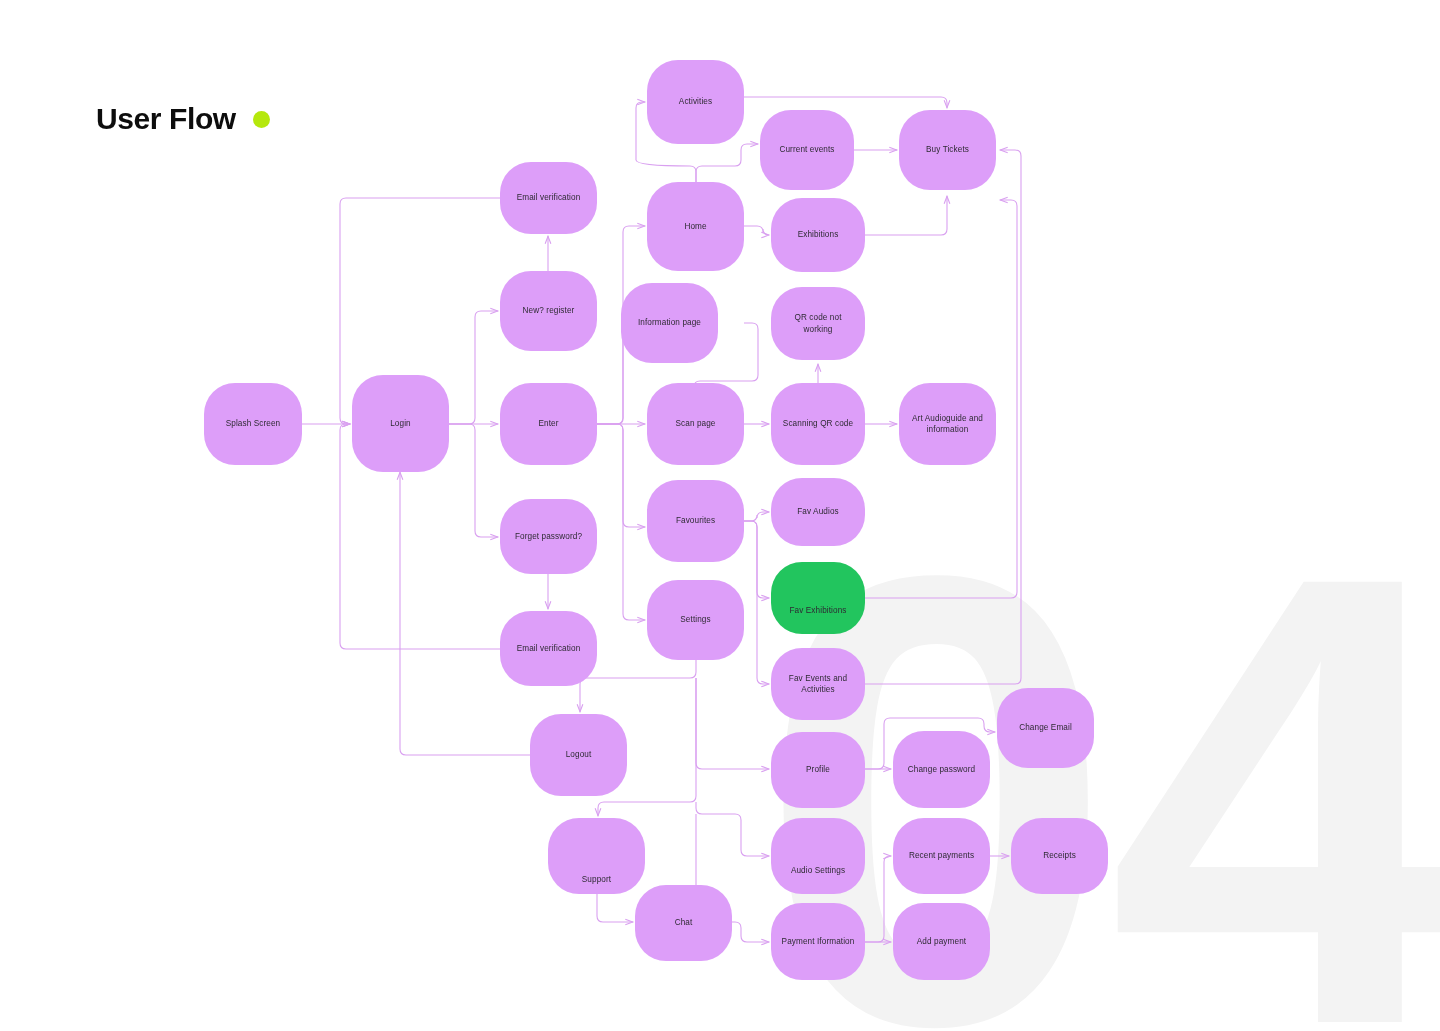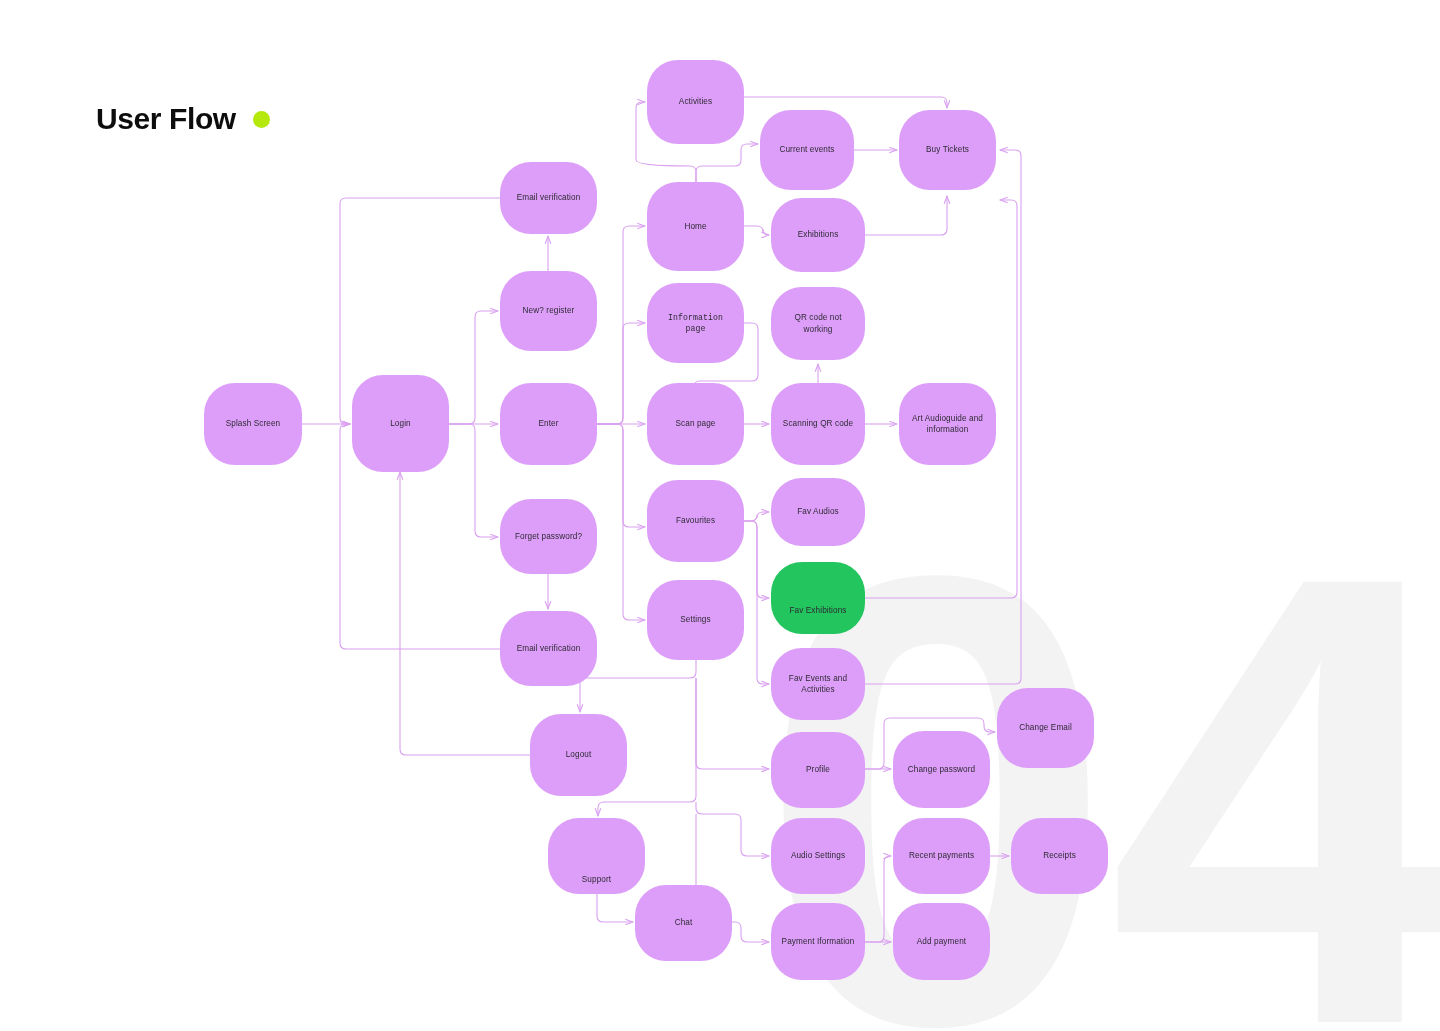--- a/index.html
+++ b/index.html
@@ -178,21 +178,21 @@
       </div>
       <div class="node" style="left: 500px; top: 611px; width: 97px; height: 75px; background: rgb(221, 158, 249);">
         <span style="color: rgb(46, 42, 51);">Email verification</span>
       </div>
       <div class="node" style="left: 647px; top: 60px; width: 97px; height: 84px; background: rgb(221, 158, 249);">
         <span style="color: rgb(46, 42, 51);">Activities</span>
       </div>
       <div class="node" style="left: 647px; top: 182px; width: 97px; height: 89px; background: rgb(221, 158, 249);">
         <span style="color: rgb(46, 42, 51);">Home</span>
       </div>
-      <div class="node" style="left: 647px; top: 283px; width: 97px; height: 80px; background: rgb(221, 158, 249); font-family: Liberation Mono, monospace;">
+      <div class="node" style="left: 621px; top: 283px; width: 97px; height: 80px; background: rgb(221, 158, 249);">
         <span style="color: rgb(46, 42, 51);">Information page</span>
       </div>
       <div class="node" style="left: 647px; top: 383px; width: 97px; height: 82px; background: rgb(221, 158, 249);">
         <span style="color: rgb(46, 42, 51);">Scan page</span>
       </div>
       <div class="node" style="left: 647px; top: 480px; width: 97px; height: 82px; background: rgb(221, 158, 249);">
         <span style="color: rgb(46, 42, 51);">Favourites</span>
       </div>
       <div class="node" style="left: 647px; top: 580px; width: 97px; height: 80px; background: rgb(221, 158, 249);">
         <span style="color: rgb(46, 42, 51);">Settings</span>
@@ -214,21 +214,21 @@
       </div>
       <div class="node" style="left: 771px; top: 562px; width: 94px; height: 72px; background: #22c55e; align-items: flex-end;">
         <span style="color: rgb(46, 42, 51);">Fav Exhibitions</span>
       </div>
       <div class="node" style="left: 771px; top: 648px; width: 94px; height: 72px; background: rgb(221, 158, 249);">
         <span style="color: rgb(46, 42, 51);">Fav Events and Activities</span>
       </div>
       <div class="node" style="left: 771px; top: 732px; width: 94px; height: 76px; background: rgb(221, 158, 249);">
         <span style="color: rgb(46, 42, 51);">Profile</span>
       </div>
-      <div class="node" style="left: 771px; top: 818px; width: 94px; height: 76px; background: rgb(221, 158, 249);">
+      <div class="node" style="left: 771px; top: 818px; width: 94px; height: 76px; background: rgb(221, 158, 249); align-items: flex-end;">
         <span style="color: rgb(46, 42, 51);">Audio Settings</span>
       </div>
       <div class="node" style="left: 771px; top: 903px; width: 94px; height: 77px; background: rgb(221, 158, 249);">
         <span style="color: rgb(46, 42, 51);">Payment Iformation</span>
       </div>
       <div class="node" style="left: 899px; top: 110px; width: 97px; height: 80px; background: rgb(221, 158, 249);">
         <span style="color: rgb(46, 42, 51);">Buy Tickets</span>
       </div>
       <div class="node" style="left: 893px; top: 731px; width: 97px; height: 77px; background: rgb(221, 158, 249);">
         <span style="color: rgb(46, 42, 51);">Change password</span>

